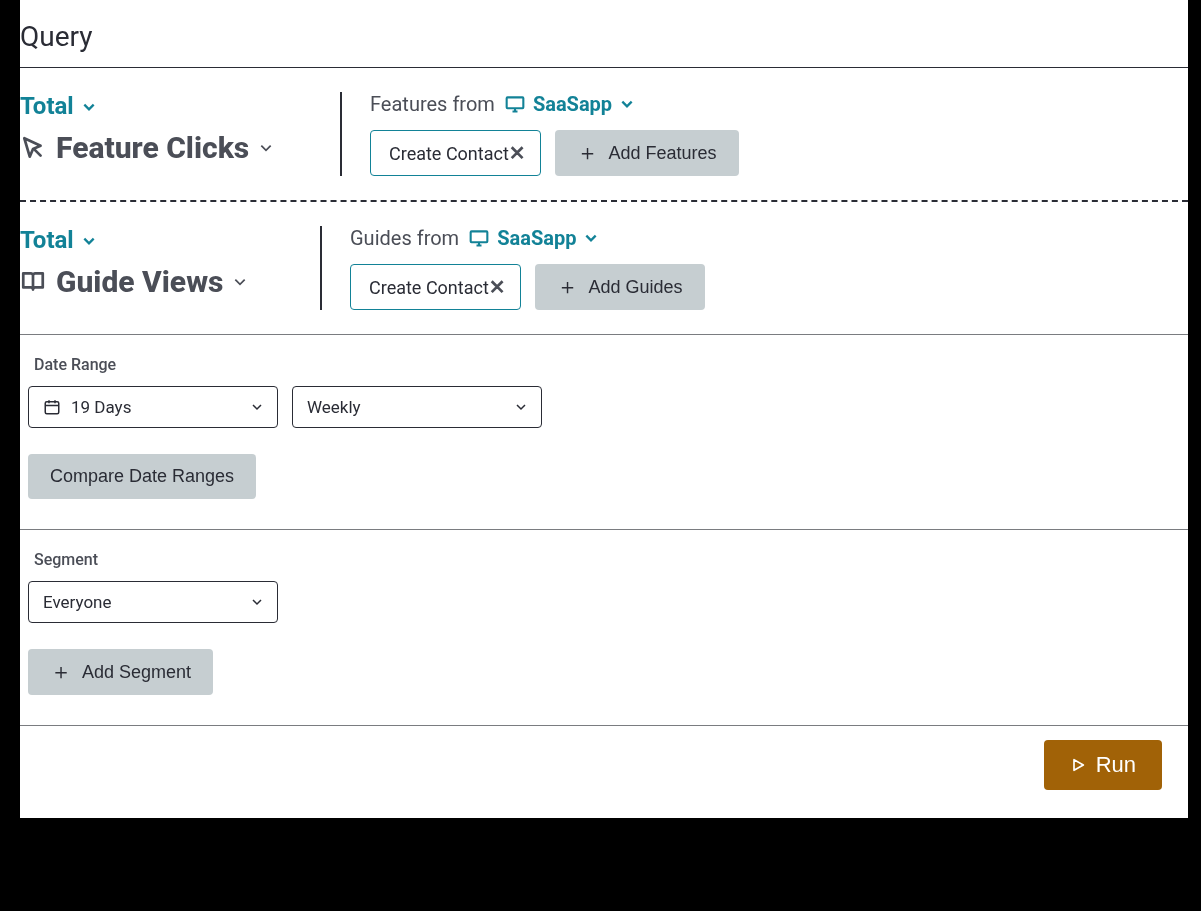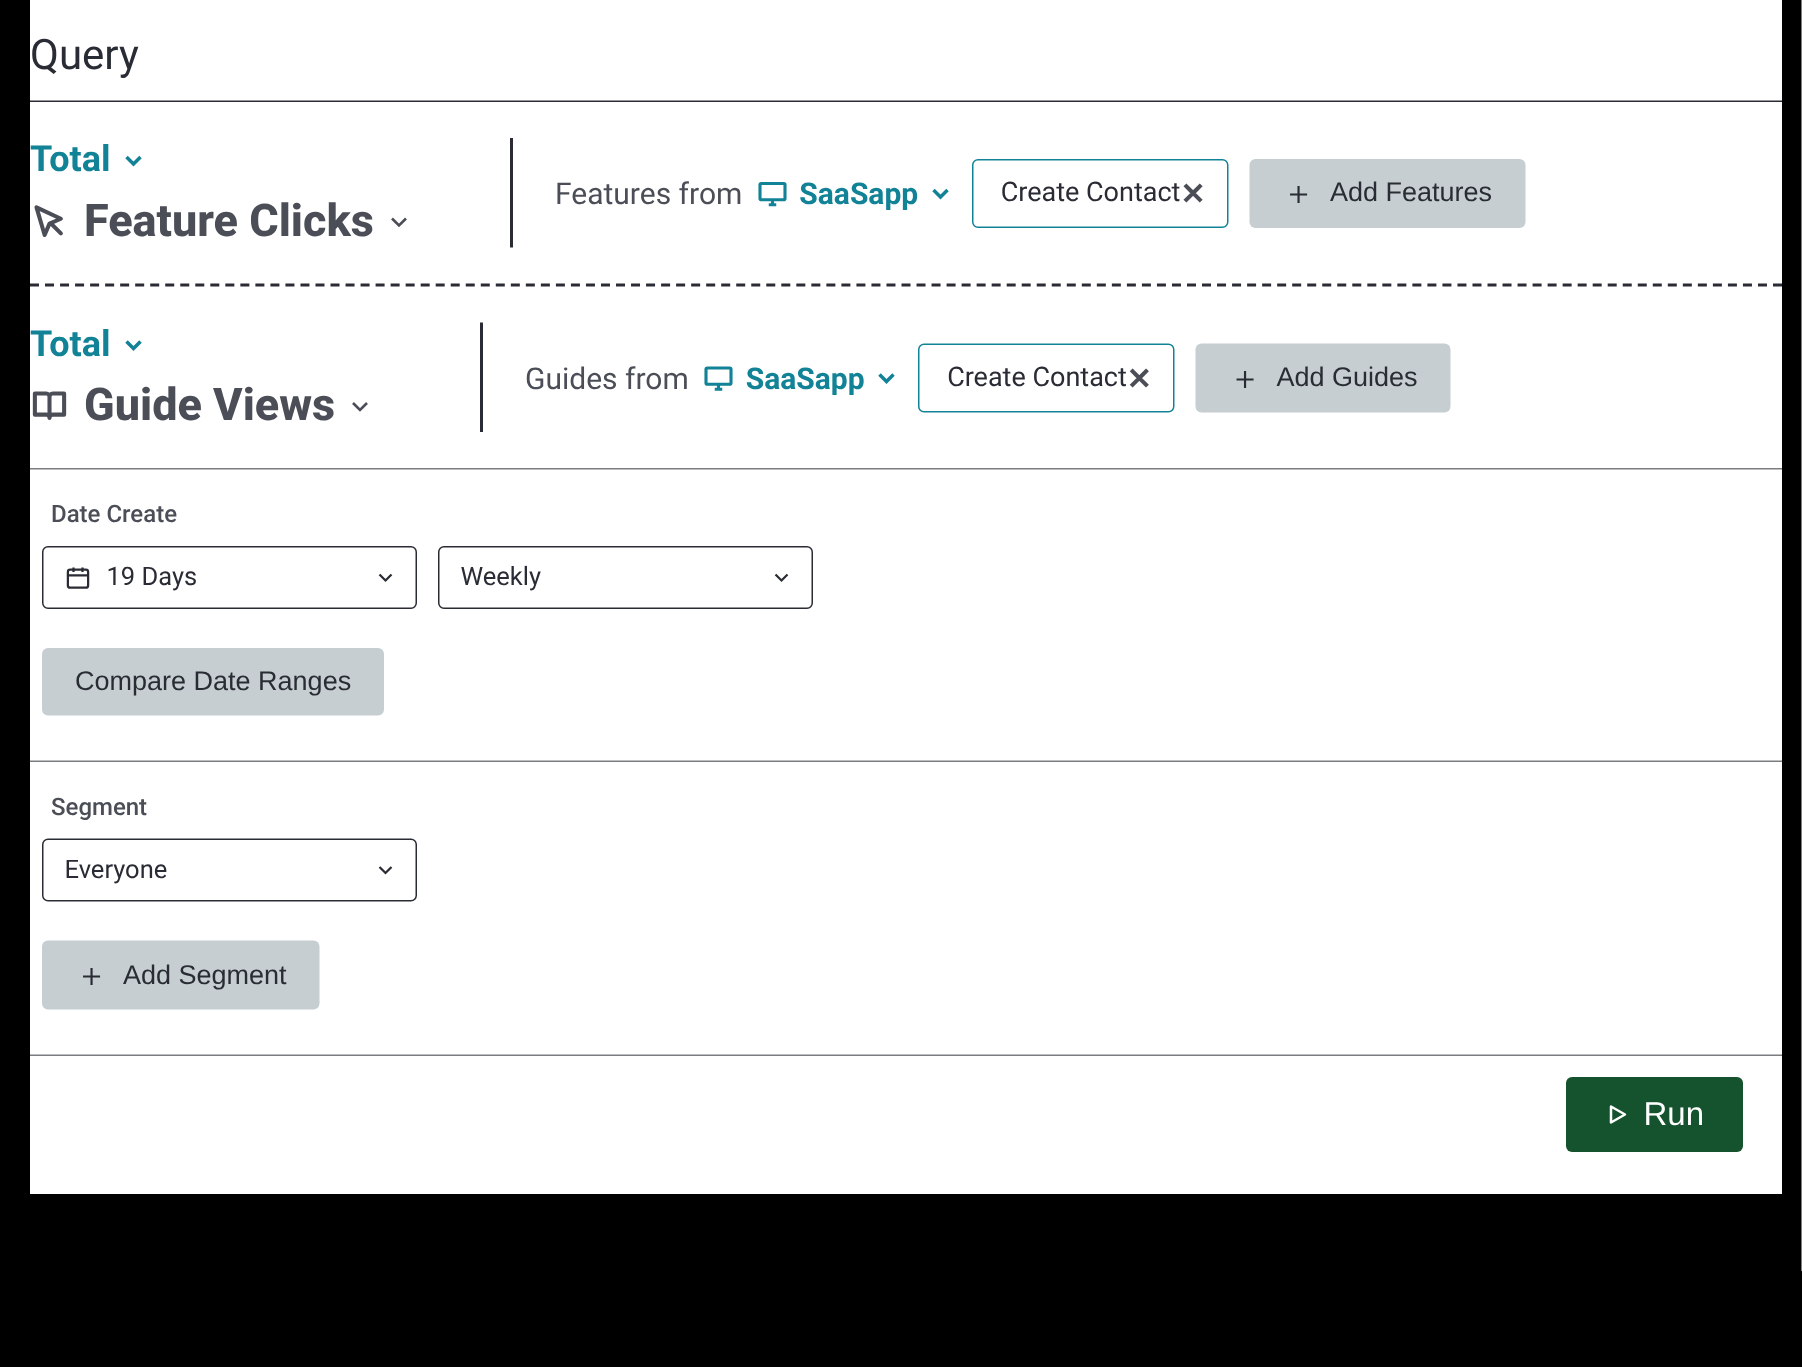--- a/index.html
+++ b/index.html
@@ -73,20 +73,21 @@
     gap: 10px;
     font-size: 30px;
     font-weight: 800;
     color: #4b4e57;
     cursor: pointer;
   }
   .metric-icon svg { width: 26px; height: 26px; display:block; }
   .small-chev svg { width: 14px; height: 14px; display:block; }
   .detail-col {
     display: flex;
+    flex-direction: column;
     gap: 14px;
   }
   .from-line {
     font-size: 20px;
     color: #4b4e57;
     display: inline-flex;
     align-items: center;
     gap: 10px;
   }
   .app-teal {
@@ -152,21 +153,21 @@
     cursor: pointer;
     font-size: 17px;
     color: #2a2c35;
   }
   .select-box.w250 { width: 250px; }
   .select-box .left { display:inline-flex; align-items:center; gap:10px; }
   .cal-icon svg { width:18px; height:18px; display:block; }
   .caret svg { width:12px; height:12px; display:block; }
   .run-bar { display:flex; justify-content:flex-end; padding-top: 14px; padding-right: 26px; }
   .run-btn {
-    background: #14532d;
+    background: #a16207;
     color: #fff;
     border: none;
     border-radius: 4px;
     padding: 12px 26px;
     font-size: 22px;
     display: inline-flex;
     align-items: center;
     gap: 10px;
     cursor: pointer;
   }
@@ -291,21 +292,21 @@
           <span class="plus-slim">＋</span>
           <span>Add Guides</span>
         </button>
       </div>
     </div>
   </div>
 
   <hr class="hr-light">
 
   <div class="section pad-left">
-    <p class="section-label">Date Create</p>
+    <p class="section-label">Date Range</p>
     <div class="controls-row">
       <div class="select-box w250">
         <span class="left">
           <span class="cal-icon">
             <svg viewBox="0 0 24 24" fill="none" stroke="#2a2c35" stroke-width="2">
                 <rect x="3" y="5" width="18" height="16" rx="2"></rect>
                 <path d="M3 10h18M8 3v4M16 3v4"></path>
               </svg>
           </span>
           <span>19 Days</span>

